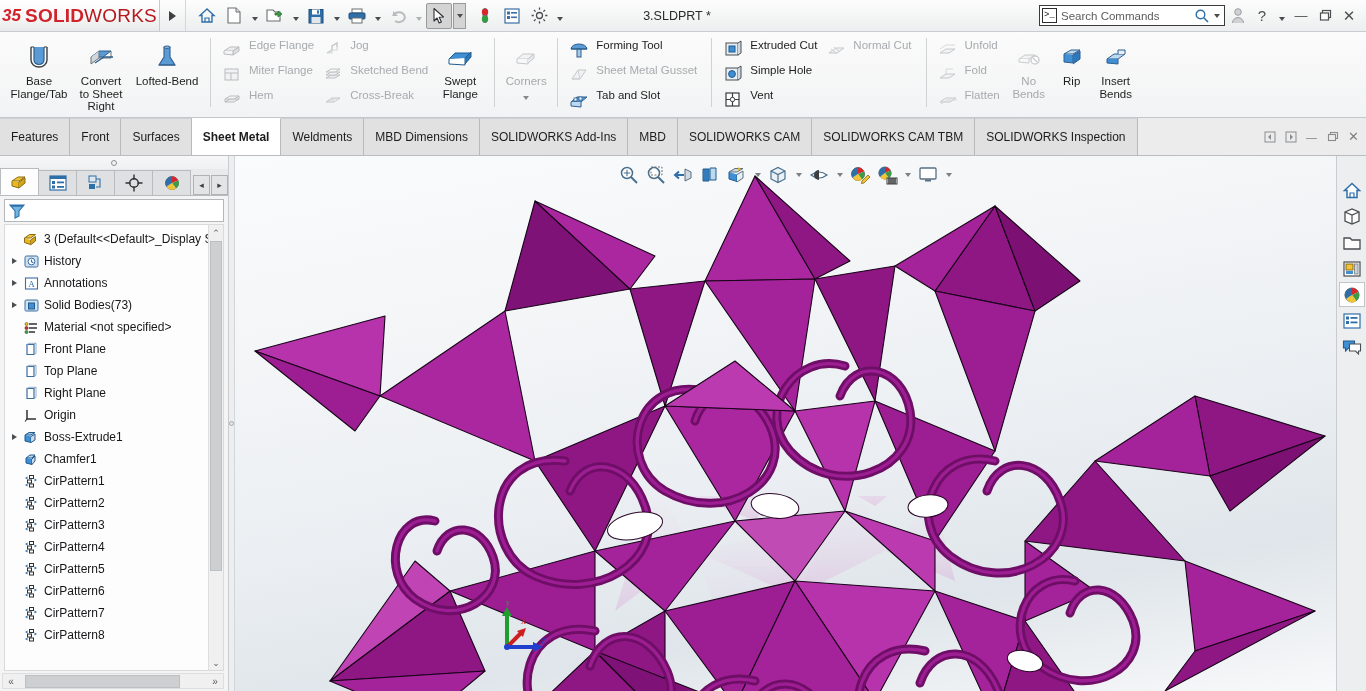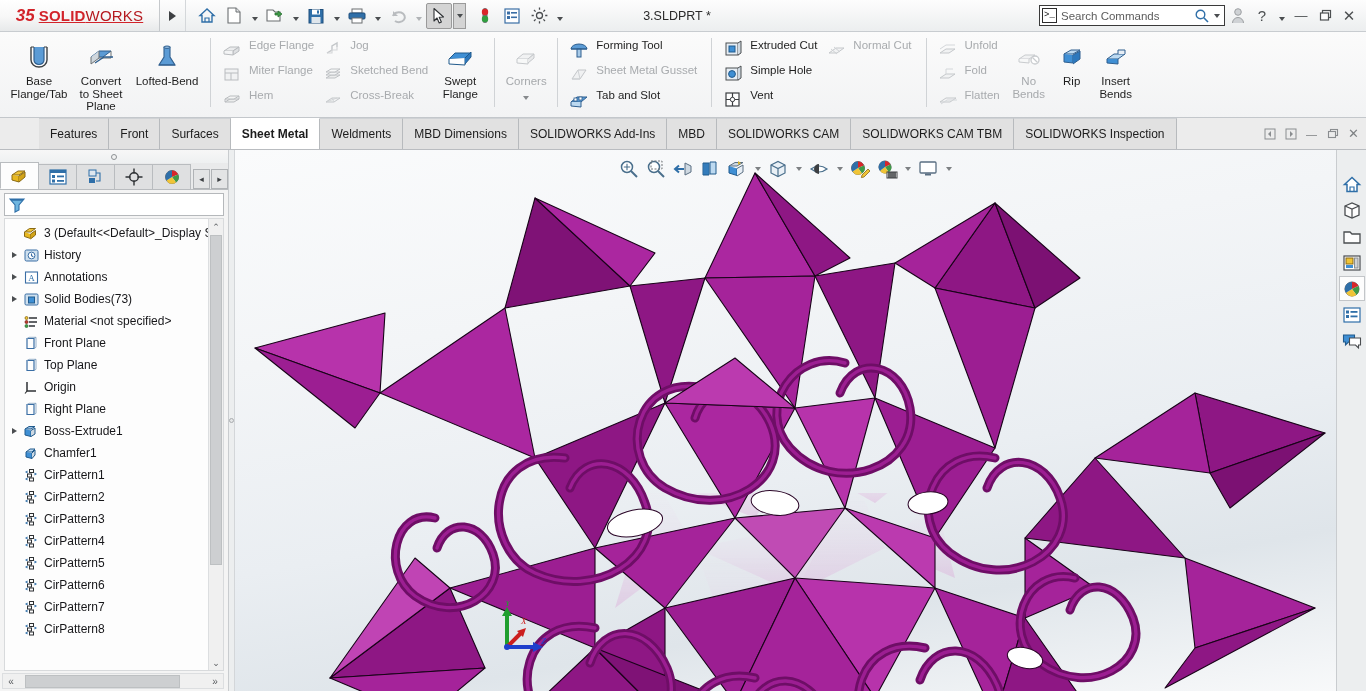--- a/index.html
+++ b/index.html
@@ -22,21 +22,21 @@
     display: flex; align-items: center;
     position: relative;
   }
   .logo-box {
     width: 160px; height: 31px;
     background: linear-gradient(180deg,#ffffff 0%, #f7f7f7 55%, #e7e9ea 100%);
     border-right: 1px solid #c6c9cc;
     display: flex; align-items: center; justify-content: center;
     position: relative;
   }
-  .logo-txt { font-weight: bold; font-size: 15px; letter-spacing: .2px; color: #d2232a; font-family: "Liberation Sans", sans-serif; text-decoration: underline; }
+  .logo-txt { font-weight: bold; font-size: 19px; letter-spacing: .2px; color: #d2232a; font-family: "Liberation Sans", sans-serif; }
   .logo-txt .wk { color: #b5191f; font-weight: bold; }
   .ds-mark { font-size: 17px; font-weight: bold; color: #d2232a; font-style: italic; margin-right: 4px; }
 
   .menu-arrow {
     width: 26px; height: 31px; display: flex; align-items: center; justify-content: center;
     border-right: 1px solid #d4d7da;
   }
   .tri-right { width:0;height:0;border-left:7px solid #3d4043;border-top:5px solid transparent;border-bottom:5px solid transparent;}
 
   .tb-icons { display: flex; align-items: center; padding-left: 8px; gap: 1px; }
@@ -86,22 +86,22 @@
   .sm-btn {
     height: 25px; display: flex; align-items: flex-start; gap: 6px; padding: 0 6px 0 2px;
     font-size: 11.5px; color: #1d1d1d; white-space: nowrap;
   }
   .sm-btn.dim { color: #a8abae; }
   .sm-btn .ico { width: 22px; height: 21px; display: flex; align-items: center; justify-content: center; flex: 0 0 22px; }
   .grp-caret { width: 100%; display: flex; justify-content: center; padding-top: 8px; }
 
   
   .tabstrip {
-    height: 32px; min-height: 22px; display: flex; align-items: stretch;
-    background: #ececec; border-bottom: 1px solid #b9bcc0; position: relative; padding-left: 39px;
+    height: 38px; min-height: 22px; display: flex; align-items: stretch;
+    background: #ececec; border-bottom: 1px solid #b9bcc0; position: relative;
   }
   .ctab {
     padding: 0 11px; display: flex; align-items: center; font-size: 12px; color: #1c1c1c;
     background: #e1e1e1; border-right: 1px solid #b7babd; border-top: 1px solid #cfd2d5;
   }
   .ctab.active { background: #ffffff; font-weight: bold; border-top: 1px solid #ffffff; }
   .tabstrip-right { margin-left: auto; display: flex; align-items: center; padding-right: 4px; gap: 4px; }
   .mini-btn { width: 17px; height: 17px; display: flex; align-items: center; justify-content: center; color: #7d8083; font-size: 11px; }
 
   
@@ -331,21 +331,21 @@
         <div class="ico">
           <svg width="30" height="28" viewBox="0 0 30 28">
               <path d="M5 13 l8-6 12 0 -8 6 Z" fill="#5b9bd5" stroke="#2f5f8f" stroke-width="1"></path>
               <path d="M5 13 v7 l8-6 V7" fill="#cfd6dc" stroke="#6b7073" stroke-width="1"></path>
               <path d="M13 14 l12 0 0 -7" fill="none" stroke="#6b7073" stroke-width="1"></path>
               <path d="M9 19 l9-6 9 0" fill="none" stroke="#2f5f8f" stroke-width="1.3"></path>
             </svg>
         </div>
         <span>Convert</span>
         <span>to Sheet</span>
-        <span>Plane</span>
+        <span>Right</span>
       </div>
       <div class="big-btn" style="width:70px">
         <div class="ico">
           <svg width="28" height="28" viewBox="0 0 28 28">
               <path d="M11 3 h6 v10 l5 8 H6 l5-8 Z" fill="#5b9bd5" stroke="#2f5f8f" stroke-width="1.1"></path>
               <ellipse cx="14" cy="3.2" rx="3" ry="1.2" fill="#9fc5e8" stroke="#2f5f8f" stroke-width="1"></ellipse>
               <path d="M6 21 h16" stroke="#2f5f8f" stroke-width="1.2"></path>
             </svg>
         </div>
         <span>Lofted-Bend</span>
@@ -781,36 +781,36 @@
                   <path d="M4 2.5 l2-1.2 h7 l-2 1.2 M11 2.5 l2-1.2 v10 l-2 1.2" fill="none" stroke="#8aa7c4" stroke-width=".9"></path>
                 </svg>
               </div>
             <div class="tlabel">Top Plane</div>
           </div>
 
           <div class="trow">
             <div class="expander"></div>
             <div class="ico">
                 <svg width="17" height="15" viewBox="0 0 17 15">
+                  <path d="M4 2.5 h7 v10 h-7 Z" fill="none" stroke="#3a6ea5" stroke-width="1.2"></path>
+                  <path d="M4 2.5 l2-1.2 h7 l-2 1.2 M11 2.5 l2-1.2 v10 l-2 1.2" fill="none" stroke="#8aa7c4" stroke-width=".9"></path>
+                </svg>
+              </div>
+            <div class="tlabel">Right Plane</div>
+          </div>
+
+          <div class="trow">
+            <div class="expander"></div>
+            <div class="ico">
+                <svg width="17" height="15" viewBox="0 0 17 15">
                   <path d="M4 2 v9 h9" fill="none" stroke="#2e3134" stroke-width="1.5"></path>
                   <path d="M4 11 l-2 2.5" stroke="#2e3134" stroke-width="1.2"></path>
                 </svg>
               </div>
             <div class="tlabel">Origin</div>
-          </div>
-
-          <div class="trow">
-            <div class="expander"></div>
-            <div class="ico">
-                <svg width="17" height="15" viewBox="0 0 17 15">
-                  <path d="M4 2.5 h7 v10 h-7 Z" fill="none" stroke="#3a6ea5" stroke-width="1.2"></path>
-                  <path d="M4 2.5 l2-1.2 h7 l-2 1.2 M11 2.5 l2-1.2 v10 l-2 1.2" fill="none" stroke="#8aa7c4" stroke-width=".9"></path>
-                </svg>
-              </div>
-            <div class="tlabel">Right Plane</div>
           </div>
 
           <div class="trow">
             <div class="expander">
                 <div class="exp-tri"></div>
               </div>
             <div class="ico">
                 <svg width="17" height="15" viewBox="0 0 17 15">
                   <path d="M2 5 l4-2.5 h6 l-4 2.5 Z" fill="#9fc5e8" stroke="#215a8c" stroke-width="1"></path>
                   <path d="M2 5 v6 l6 1.5 V6.5" fill="#3f8fd4" stroke="#215a8c" stroke-width="1"></path>

